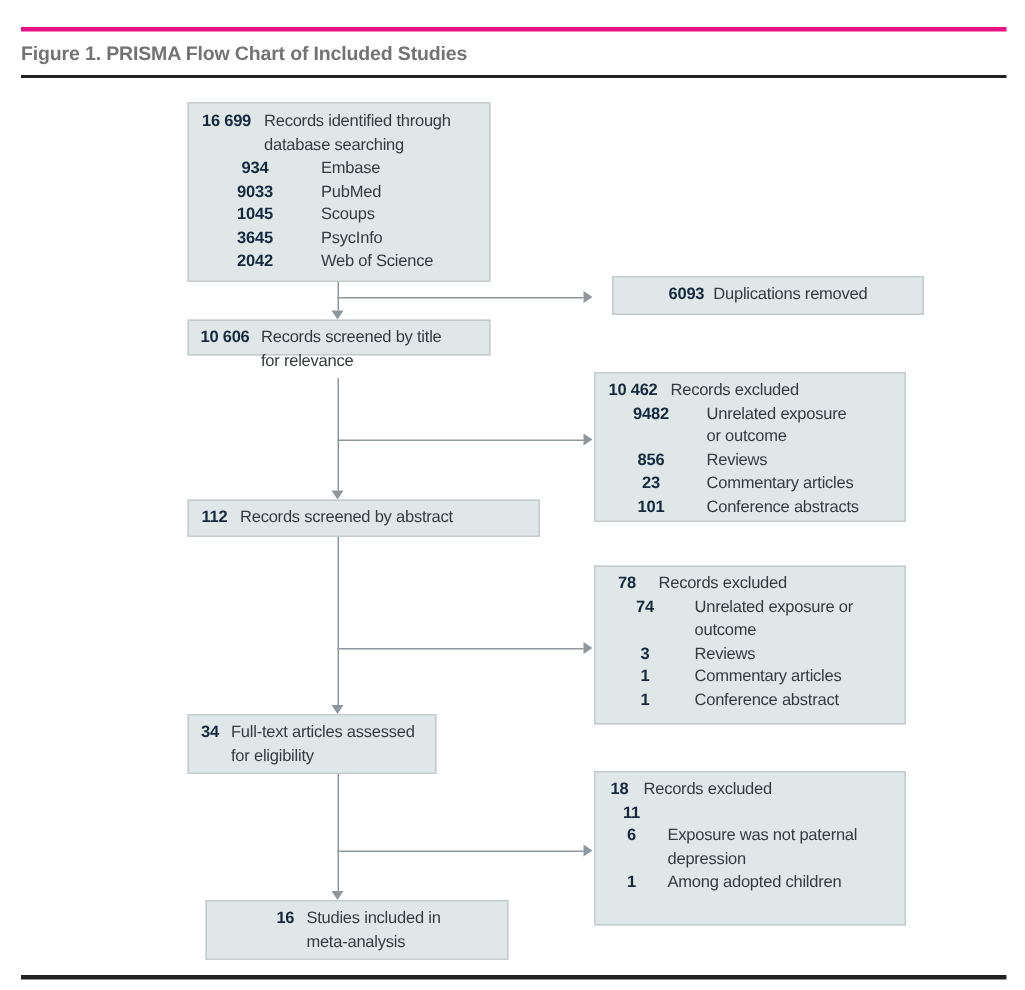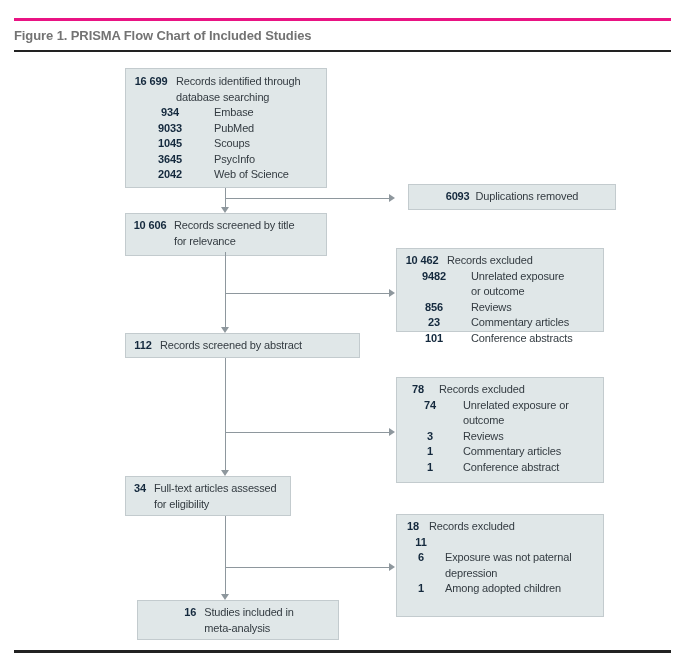--- a/index.html
+++ b/index.html
@@ -78,21 +78,21 @@
           <span class="num">3645</span>
           <span class="txt">PsycInfo</span>
         </div>
         <div class="row lvl1">
           <span class="num">2042</span>
           <span class="txt">Web of Science</span>
         </div>
       </div>
   </div>
 
-  <div class="node" style="left:125px;top:213px;width:202px;height:43px;--n0:36px;">
+  <div class="node" style="left:125px;top:213px;width:202px;height:24px;--n0:36px;">
     <div class="rows">
         <div class="row lvl0">
           <span class="num">10 606</span>
           <span class="txt">Records screened by title
 for relevance</span>
         </div>
       </div>
   </div>
 
   <div class="node" style="left:125px;top:333px;width:235px;height:25px;--n0:22px;">
@@ -122,21 +122,21 @@
         </div></div>
   </div>
 
   <div class="node centered auto-num" style="left:396px;top:184px;width:208px;height:26px;">
     <div class="rows"><div class="row lvl0">
           <span class="num">6093</span>
           <span class="txt">Duplications removed</span>
         </div></div>
   </div>
 
-  <div class="node" style="left:396px;top:248px;width:208px;height:84px;--n0:38px;--n1:62px;">
+  <div class="node" style="left:396px;top:248px;width:208px;height:100px;--n0:38px;--n1:62px;">
     <div class="rows">
         <div class="row lvl0">
           <span class="num">10 462</span>
           <span class="txt">Records excluded</span>
         </div>
         <div class="row lvl1">
           <span class="num">9482</span>
           <span class="txt">Unrelated exposure
 or outcome</span>
         </div>

